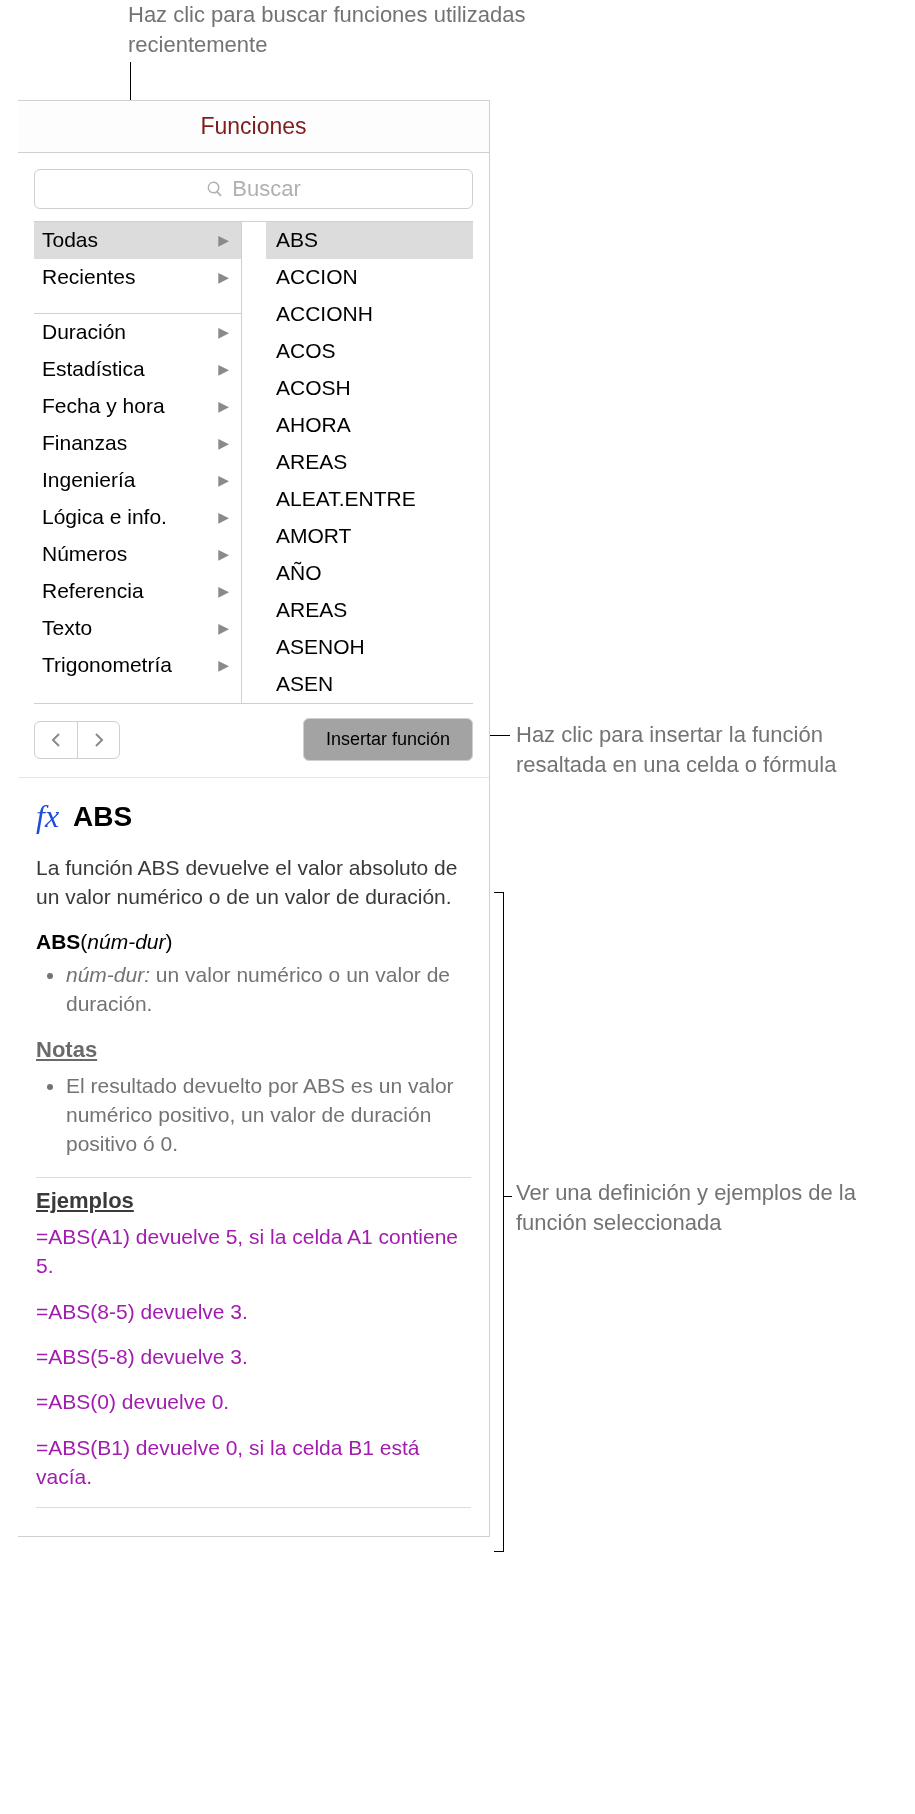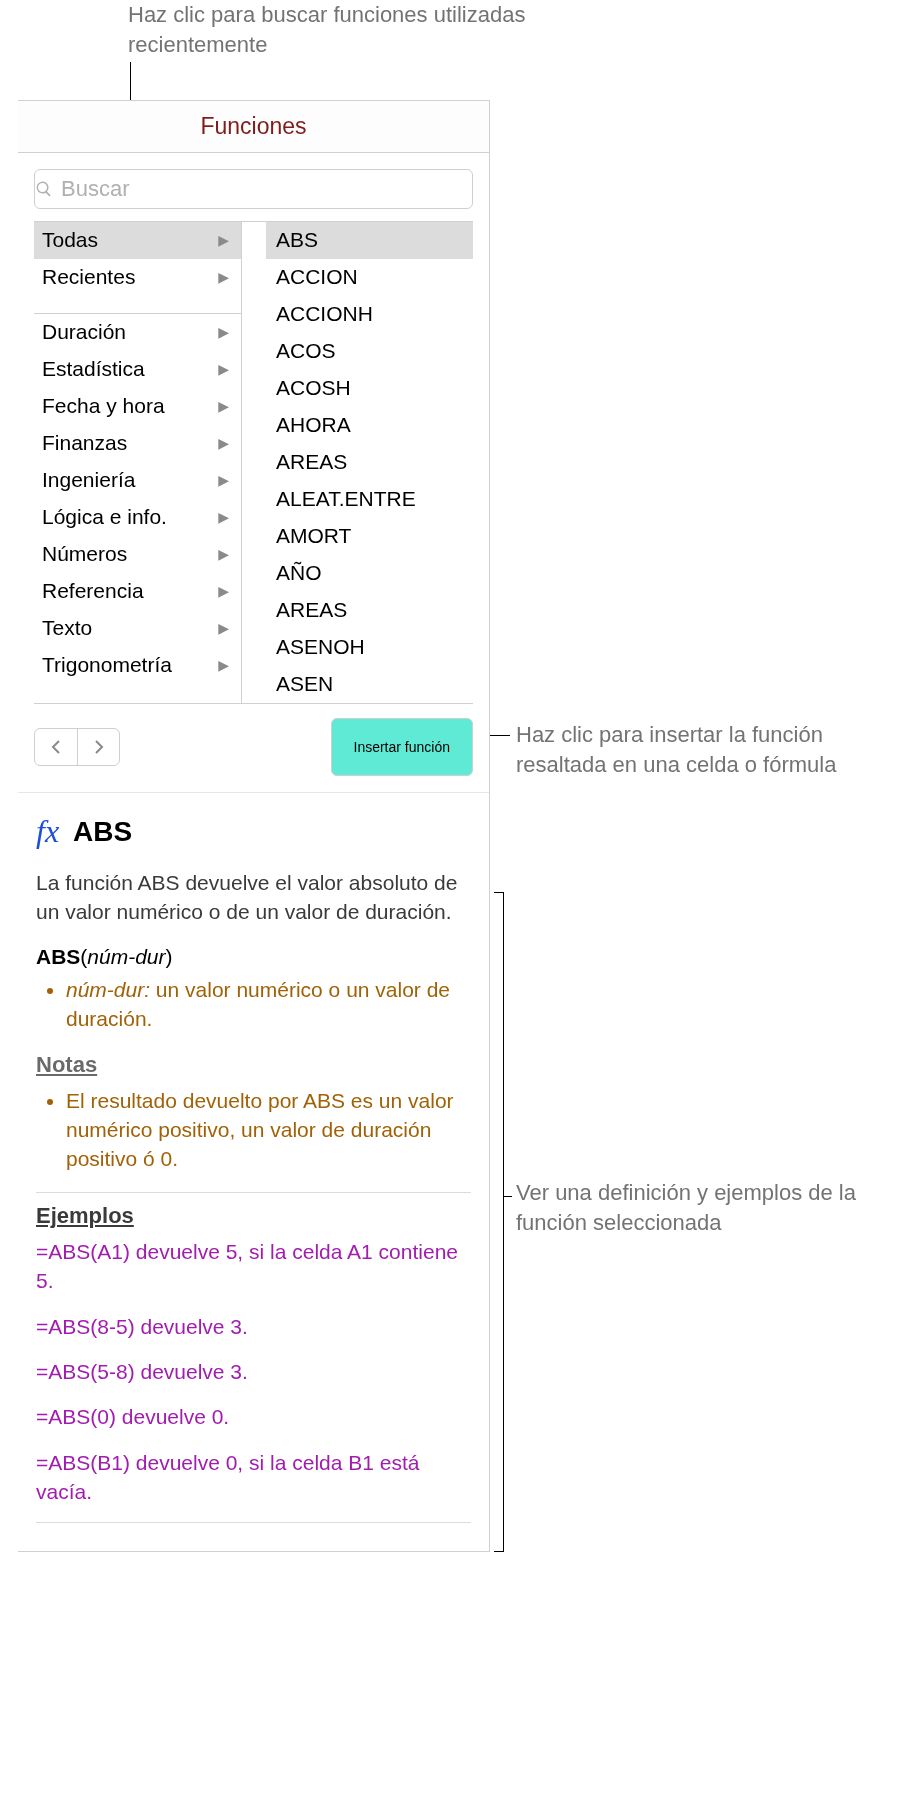--- a/index.html
+++ b/index.html
@@ -48,20 +48,21 @@
   }
   .search-wrap {
     padding: 16px 16px 12px 16px;
   }
   .search {
     display: flex;
     align-items: center;
     border: 1px solid #cfcfcf;
     border-radius: 6px;
     height: 40px;
+    justify-content: center;
     color: #b0b0b0;
     font-size: 22px;
     gap: 8px;
     background: #fff;
   }
   .search svg { width: 18px; height: 18px; fill: #b0b0b0; }
   .browser {
     display: flex;
     border-top: 1px solid #d0d0d0;
     border-bottom: 1px solid #d0d0d0;
@@ -101,23 +102,23 @@
   }
   .navbtn {
     width: 42px; height: 36px;
     display:flex; align-items:center; justify-content:center;
     color:#8a8a8a; font-size:18px;
   }
   .navbtn + .navbtn { border-left:1px solid #cfcfcf; }
   .insert-btn {
     border: 1px solid #cfcfcf;
     border-radius: 6px;
-    padding: 20px 22px;
-    font-size: 14px;
-    background: #5eead4;
+    padding: 10px 22px;
+    font-size: 18px;
+    background: #a3a3a3;
   }
   .detail {
     padding: 6px 18px 18px 18px;
     border-top: 1px solid #e6e6e6;
   }
   .detail-title {
     display:flex; align-items:center; gap:14px;
     margin: 14px 0 18px 0;
   }
   .fx {
@@ -126,21 +127,21 @@
     font-size: 32px;
     color: #1d4ed8;
     font-weight: 500;
   }
   .fn-name { font-size: 28px; font-weight: 700; }
   .detail p { font-size: 21px; line-height: 1.4; margin-bottom: 18px; color:#3a3a3a;}
   .syntax { font-size: 21px; margin-bottom: 6px;}
   .syntax b { font-weight:700; }
   .syntax i, .param-name { font-style: italic; }
   ul.bullets { list-style: disc; padding-left: 30px; margin-bottom: 18px;}
-  ul.bullets li { font-size:21px; line-height:1.4; color:#a16207; margin-bottom:6px;}
+  ul.bullets li { font-size:21px; line-height:1.4; color:#737373; margin-bottom:6px;}
   .sect-head { font-size:22px; font-weight:700; color:#3a3a3a; margin: 6px 0 8px 0; text-decoration: underline;}
   .sect-head.light { color:#6a6a6a; font-weight:600;}
   .hr { border:none; border-top:1px solid #dcdcdc; margin: 10px 0 10px 0;}
   .ex { font-size:21px; line-height:1.4; color:#a21caf; margin-bottom:16px;}
 </style>
 </head>
 <body>
 
 <div class="callout" style="left:128px; top:0; width:410px;">Haz clic para buscar funciones utilizadas recientemente</div>
 <div class="callout-line" style="left:130px; top:62px; width:1px; height:232px;"></div>

